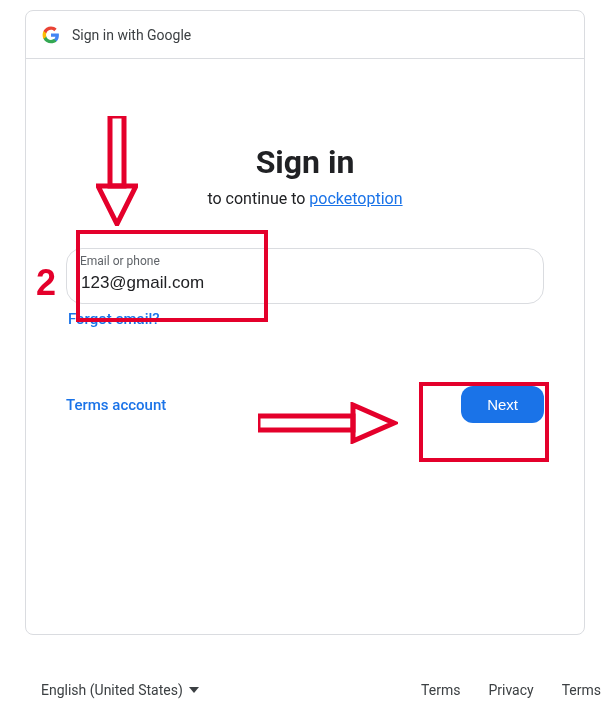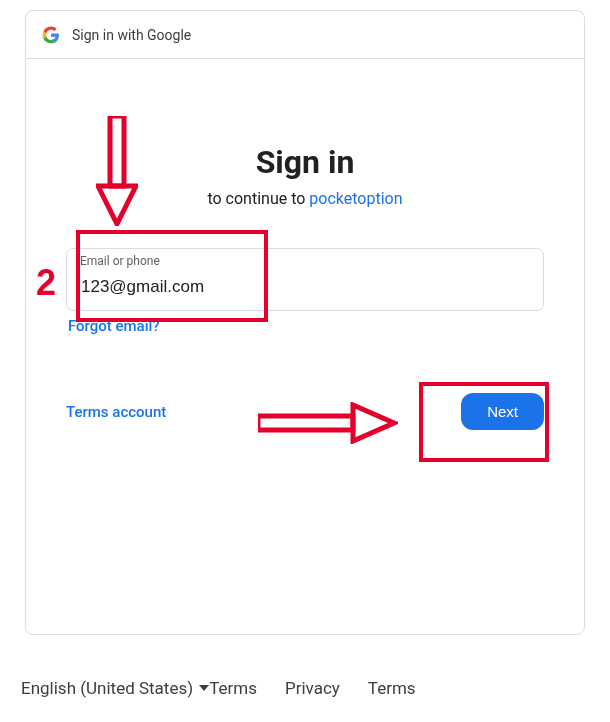--- a/index.html
+++ b/index.html
@@ -40,27 +40,27 @@
     font-weight: 700;
     color: #202124;
     margin: 60px 0 8px 0;
   }
   .subtitle {
     text-align: center;
     font-size: 16px;
     color: #202124;
     margin: 0 0 40px 0;
   }
-  .subtitle .app-link { color: #1a73e8; }
+  .subtitle .app-link { color: #1a73e8; text-decoration: underline; }
   .field-wrap { position: relative; }
   .input {
     width: 100%;
-    height: 63px;
+    height: 56px;
     border: 1px solid #dadce0;
-    border-radius: 7px;
+    border-radius: 16px;
     padding: 20px 14px 6px 14px;
     font-size: 17px;
     color: #202124;
     outline: none;
     background: #fff;
   }
   .floating-label {
     position: absolute;
     left: 14px;
     top: 6px;
@@ -88,26 +88,27 @@
     color: #fff;
     border: none;
     border-radius: 12px;
     font-size: 15px;
     font-weight: 500;
     padding: 10px 26px;
     cursor: pointer;
   }
   .footer {
     position: absolute;
-    left: 21px;
+    left: 41px;
     bottom: 24px;
     width: 560px;
     display: flex;
+    justify-content: space-between;
     align-items: center;
-    font-size: 17px;
+    font-size: 14px;
     color: #3c4043;
   }
   .lang {
     display: flex;
     align-items: center;
     gap: 6px;
     cursor: pointer;
   }
   .lang svg { width: 10px; height: 6px; }
   .footer-links { display: flex; gap: 28px; }

